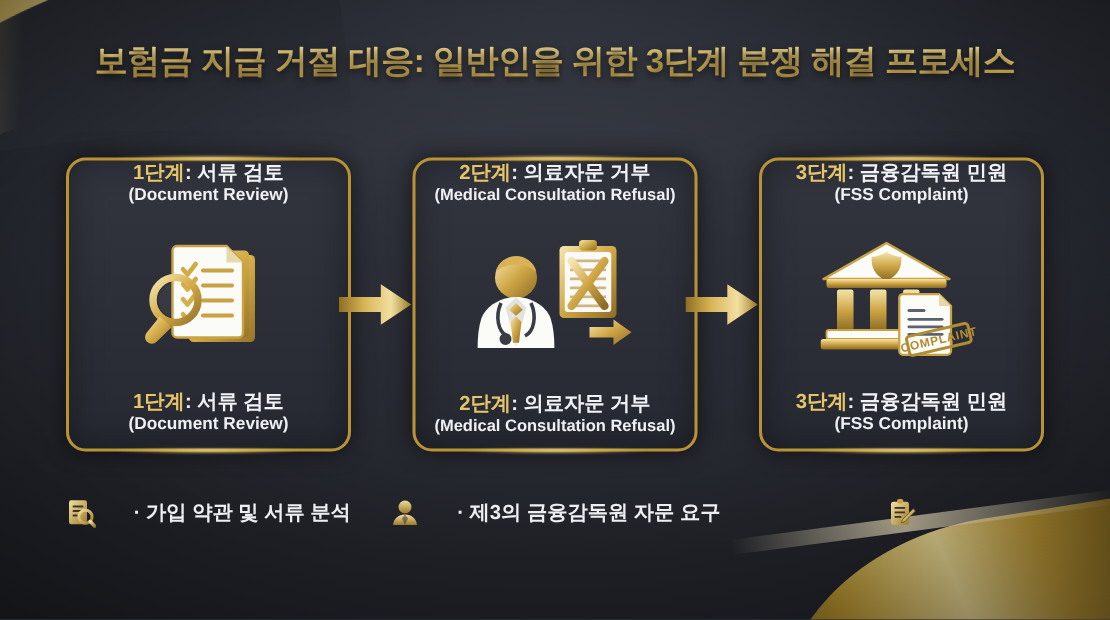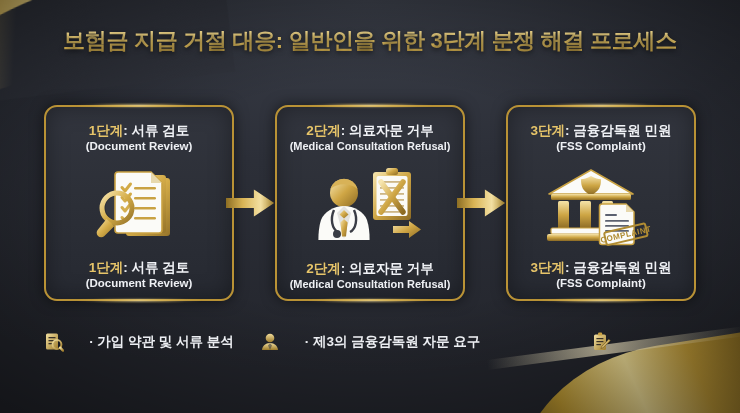--- a/index.html
+++ b/index.html
@@ -71,21 +71,21 @@
     width:652px; height:196px;
     display:flex; align-items:stretch; gap:0;
   }
   .card{
     position:relative;
     width:190px; height:196px;
     background:linear-gradient(180deg,#32353e 0%,#2c2f37 52%,#262931 100%);
     border:2px solid #b99235;
     border-radius:13px;
     display:flex; flex-direction:column; align-items:center;
-    padding-top:16px;
+    padding-top:0;
     box-shadow:0 0 14px rgba(0,0,0,.55), inset 0 0 22px rgba(0,0,0,.35);
   }
   .card::before,.card::after{
     content:""; position:absolute; left:16%; width:68%; height:3px;
     background:radial-gradient(closest-side, #fff3c4 0%, #e9c96f 35%, rgba(233,201,111,0) 100%);
     filter:blur(1px);
   }
   .card::before{ top:-3px; }
   .card::after{ bottom:-3px; }
 

